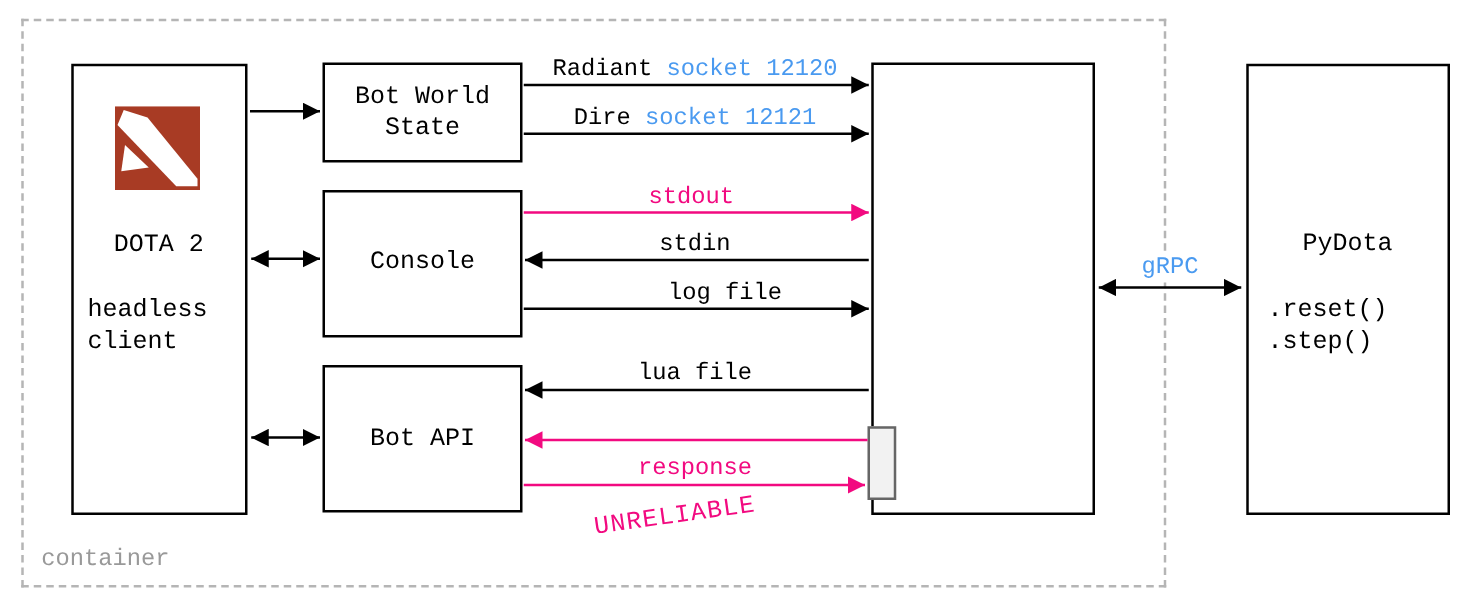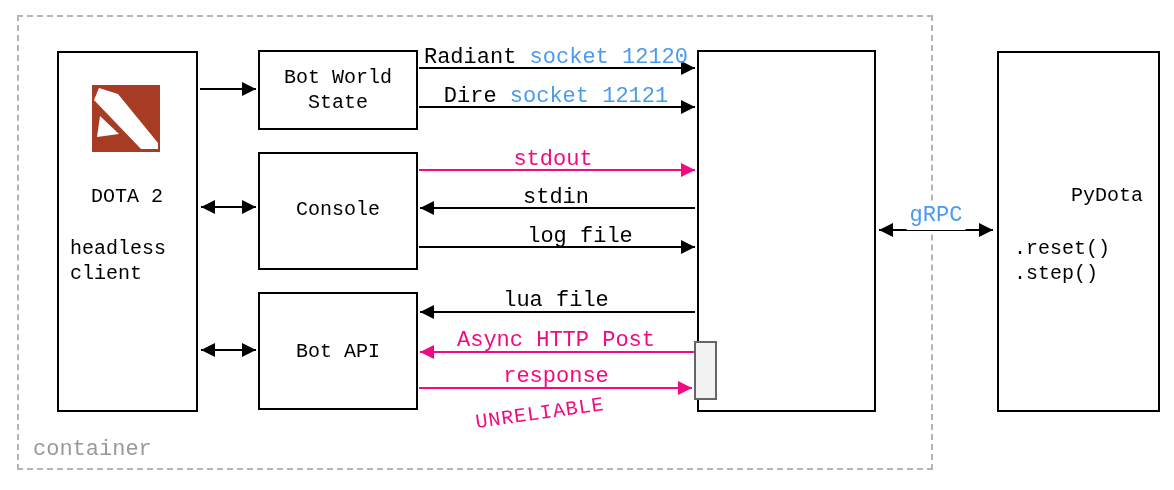--- a/index.html
+++ b/index.html
@@ -30,21 +30,21 @@
     background:var(--port-fill); border:2px solid var(--port-border); box-sizing:border-box;
     z-index:4;
   }
   #arrows{position:absolute; left:0; top:0; z-index:5; pointer-events:none;}
   line.blk{stroke:#000; stroke-width:2;}
   line.pnk{stroke:var(--pink); stroke-width:2;}
   .txt{
     position:absolute; line-height:1.25; white-space:pre; font-size:20px; z-index:6;
   }
   .ctr{transform:translateX(-50%); text-align:center;}
-  .lbl{font-size:22px;}
+  .lbl{font-size:19px;}
   .pink{color:var(--pink);}
   .blue{color:var(--blue);}
   .gray{color:var(--gray-text);}
   .lbl-grpc{background:#fff; padding:0 3px; z-index:7;text-align:right;}
   .lbl-unreliable{transform:translateX(-50%) rotate(-8deg); letter-spacing:1px;}
   .logo{position:absolute; left:92px; top:85px; width:68px; height:67px; z-index:6;}
 </style>
 </head>
 <body>
 
@@ -93,28 +93,27 @@
 
   <div class="txt ctr" style="left:127px; top:184px;">DOTA 2</div>
   <div class="txt" style="left:70px; top:236px;"><span>headless</span>
 <span>client</span></div>
 
   <div class="txt ctr" style="left:338px; top:65px;"><span>Bot World</span>
 <span>State</span></div>
 
   <div class="txt ctr" style="left:338px; top:197px;">Console</div>
   <div class="txt ctr" style="left:338px; top:339px;">Bot API</div>
-  <div class="txt ctr" style="left:1078px; top:183px;margin-left:29px;">PyDota</div>
+  <div class="txt ctr" style="left:1078px; top:183px;">PyDota</div>
   <div class="txt" style="left:1014px; top:236px;"><span>.reset()</span>
 <span>.step()</span></div>
 
   <div class="txt lbl ctr" style="left:556px; top:44px;"><span>Radiant </span><span class="blue">socket 12120</span></div>
   <div class="txt lbl ctr" style="left:556px; top:83px;"><span>Dire </span><span class="blue">socket 12121</span></div>
   <div class="txt lbl ctr pink" style="left:553px; top:146px;">stdout</div>
   <div class="txt lbl ctr" style="left:556px; top:184px;">stdin</div>
   <div class="txt lbl ctr" style="left:580px; top:223px;">log file</div>
   <div class="txt lbl ctr" style="left:556px; top:287px;">lua file</div>
-  <div class="txt lbl ctr pink" style="left:556px; top:327px;">Async HTTP Post</div>
   <div class="txt lbl ctr pink" style="left:556px; top:363px;">response</div>
   <div class="txt ctr pink lbl-unreliable" style="left:540px; top:401px;">UNRELIABLE</div>
   <div class="txt lbl ctr blue lbl-grpc" style="left:936px; top:202px;">gRPC</div>
 
 </div>
 
 </body></html>

